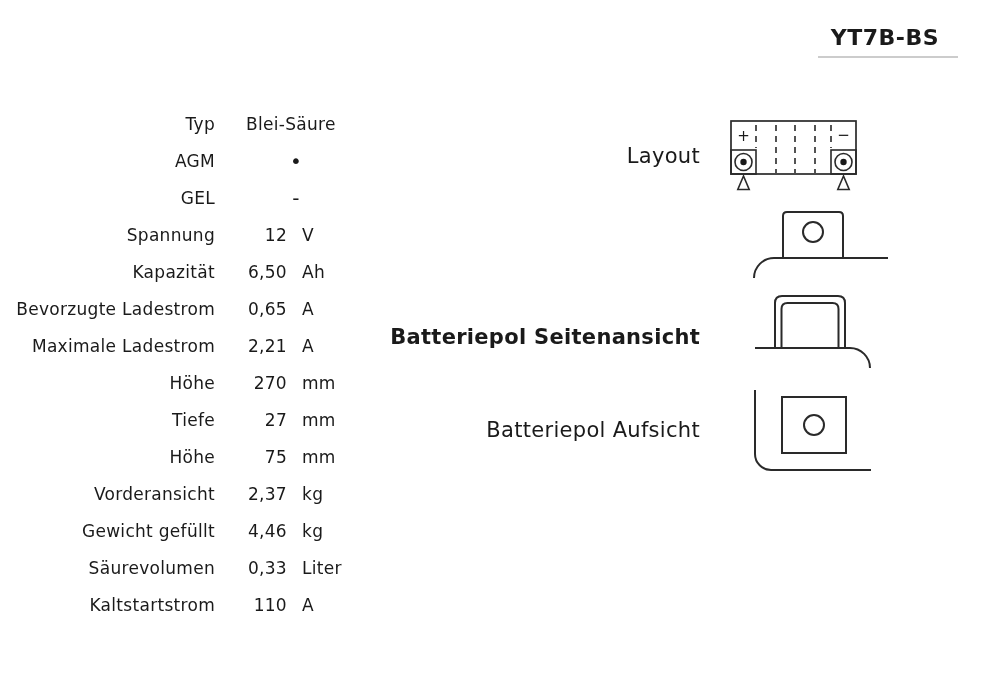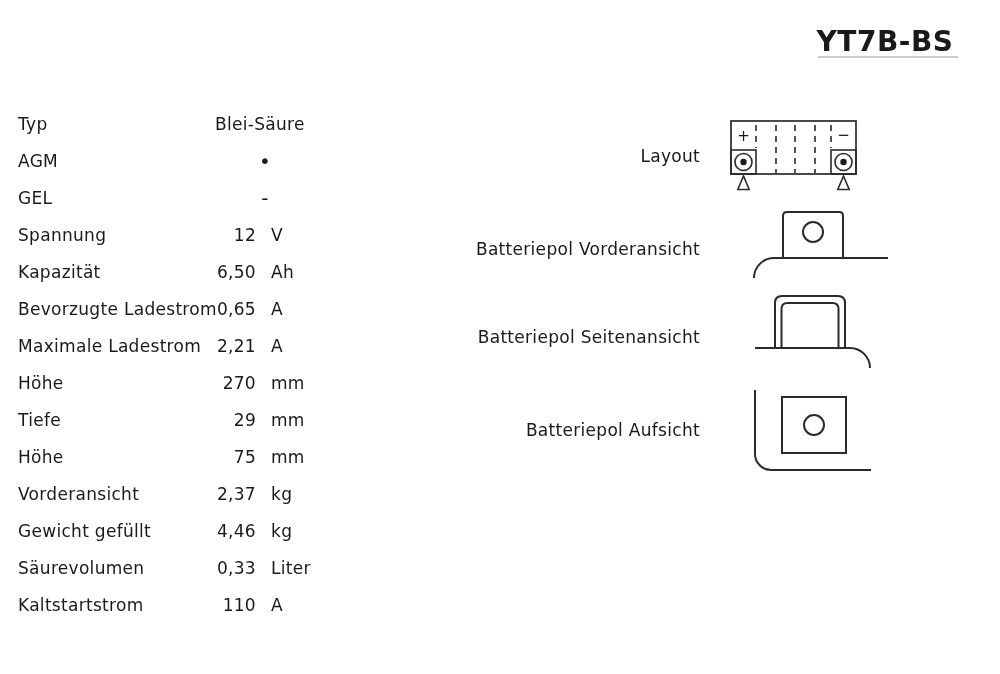--- a/index.html
+++ b/index.html
@@ -9,45 +9,45 @@
     font-family:"DejaVu Sans","Liberation Sans",sans-serif;
     color:#1a1a1a;
     position:relative;
     overflow:hidden;
   }
   .page { position:absolute; inset:0; }
 
   
   .title {
     position:absolute; top:25px; left:810px; width:150px;
-    text-align:center; font-size:28px; font-weight:bold; letter-spacing:0.5px;
+    text-align:center; font-size:22px; font-weight:bold; letter-spacing:0.5px;
   }
   .title-underline {
     position:absolute; top:56px; left:818px; width:140px; height:2px;
   }
 
   
   .spec-table { position:absolute; top:105px; left:0; }
   .spec-row { height:37px; display:flex; align-items:center; font-size:17px; letter-spacing:0.3px; }
-  .spec-label { width:215px; white-space:nowrap;padding-left:18px; }
-  .spec-zone { width:100px; display:flex; align-items:center; white-space:nowrap; }
+  .spec-label { width:215px; text-align:right; white-space:nowrap; }
+  .spec-zone { margin-left:31px; width:100px; display:flex; align-items:center; white-space:nowrap; }
   .spec-zone.center { justify-content:center; }
   .spec-value { width:41px; text-align:right; display:inline-block; }
   .spec-unit { margin-left:15px; }
   .spec-mark { font-size:20px; line-height:1; }
   .spec-text { white-space:nowrap; }
 
   
   .diagram-label {
-    position:absolute; right:300px; font-size:17px; letter-spacing:0.3px;
+    position:absolute; right:300px; font-size:21px; letter-spacing:0.3px;
     white-space:nowrap; line-height:22px;
   }
   .label-layout { top:145px; }
   .label-front  { top:238px; }
-  .label-side   { top:326px; }
+  .label-side   { top:326px;font-weight:bold; }
   .label-top    { top:419px;margin-left:48px; }
 
   
   svg.diagram { position:absolute; overflow:visible; }
   .svg-layout { left:723px; top:112px; }
   .svg-front  { left:745px; top:205px; }
   .svg-side   { left:745px; top:290px; }
   .svg-top    { left:745px; top:388px; }
 
   svg .ln { fill:none; stroke:#2a2a2a; }
@@ -111,21 +111,21 @@
       <div class="spec-row">
         <span class="spec-label">Höhe</span>
         <span class="spec-zone">
           <span class="spec-value">270</span>
           <span class="spec-unit">mm</span>
         </span>
       </div>
       <div class="spec-row">
         <span class="spec-label">Tiefe</span>
         <span class="spec-zone">
-          <span class="spec-value">29</span>
+          <span class="spec-value">27</span>
           <span class="spec-unit">mm</span>
         </span>
       </div>
       <div class="spec-row">
         <span class="spec-label">Höhe</span>
         <span class="spec-zone">
           <span class="spec-value">75</span>
           <span class="spec-unit">mm</span>
         </span>
       </div>
@@ -153,21 +153,20 @@
       <div class="spec-row">
         <span class="spec-label">Kaltstartstrom</span>
         <span class="spec-zone">
           <span class="spec-value">110</span>
           <span class="spec-unit">A</span>
         </span>
       </div>
     </div>
 
   <div class="diagram-label label-layout">Layout</div>
-  <div class="diagram-label label-front">Batteriepol Vorderansicht</div>
   <div class="diagram-label label-side">Batteriepol Seitenansicht</div>
   <div class="diagram-label label-top">Batteriepol Aufsicht</div>
 
   <svg class="diagram svg-layout" width="150" height="95" viewBox="0 0 150 95">
     <rect class="ln" x="8" y="9" width="125" height="53" stroke-width="1.7"></rect>
 
     <line class="ln" x1="53" y1="13" x2="53" y2="61" stroke-width="1.6" stroke-dasharray="6 5"></line>
     <line class="ln" x1="72" y1="13" x2="72" y2="61" stroke-width="1.6" stroke-dasharray="6 5"></line>
     <line class="ln" x1="92" y1="13" x2="92" y2="61" stroke-width="1.6" stroke-dasharray="6 5"></line>
     <line class="ln" x1="33" y1="13" x2="33" y2="36" stroke-width="1.6" stroke-dasharray="6 5"></line>

